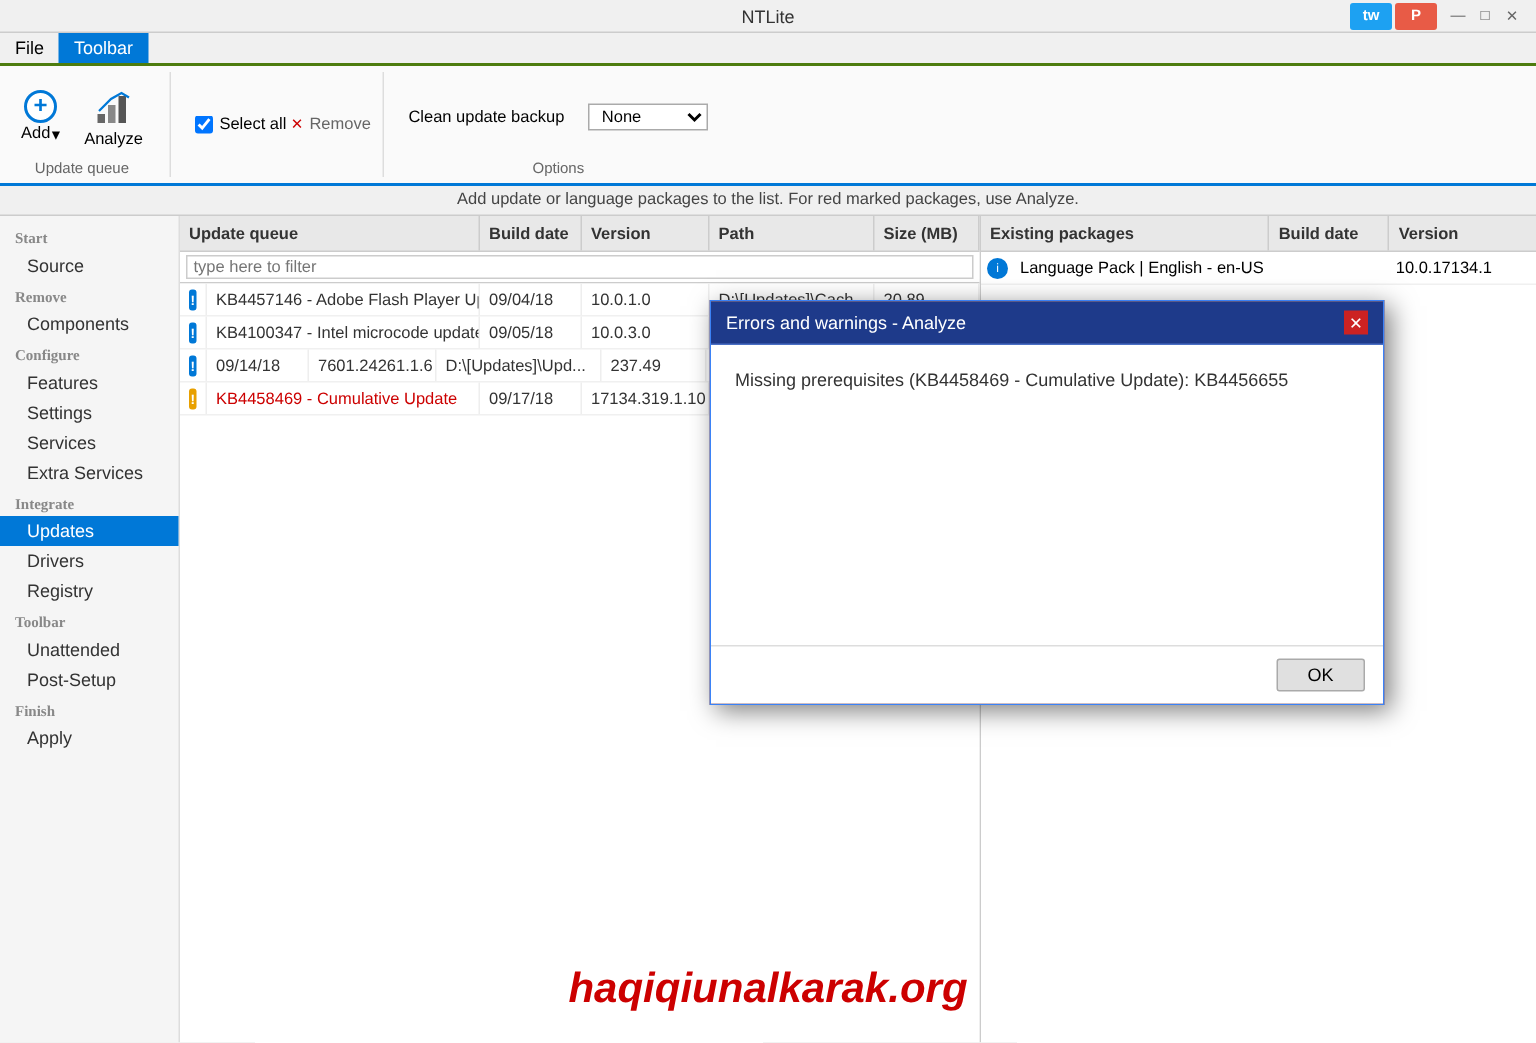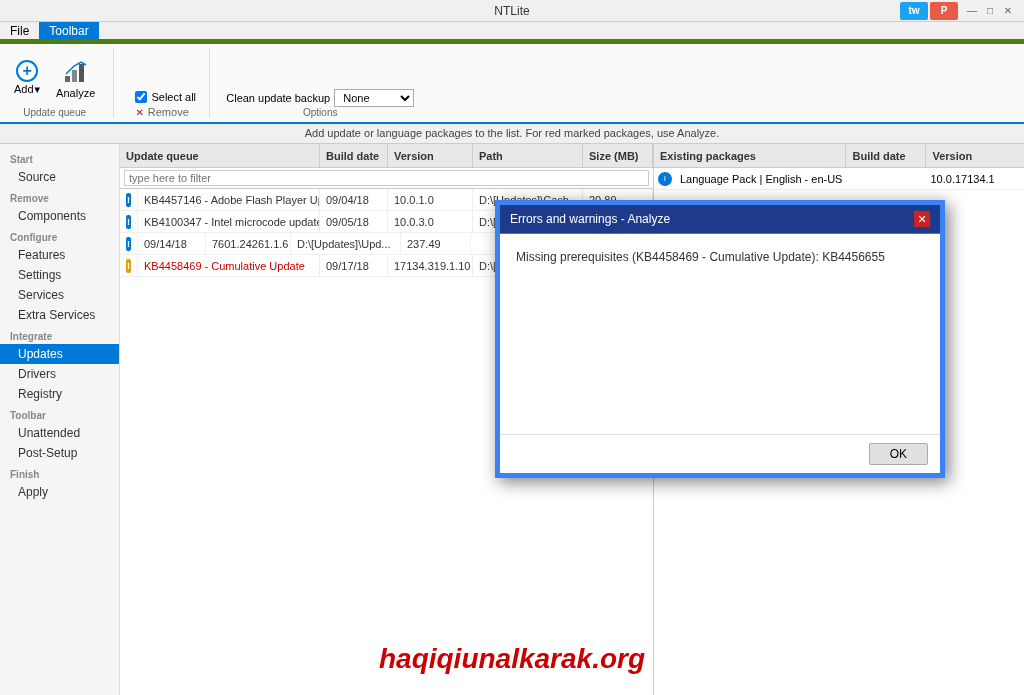--- a/index.html
+++ b/index.html
@@ -64,21 +64,21 @@
     }
     .twitter-icon { background: #1da1f2; color: white; }
     .patreon-icon { background: #e85b46; color: white; }
 
     
     .menu-bar {
       background: #f0f0f0;
       height: 22px;
       display: flex;
       align-items: center;
-      border-bottom: 5px solid #4d7c0f;
+      border-bottom: 2px solid #4d7c0f;
     }
     .menu-item {
       padding: 2px 10px;
       font-size: 12px;
       cursor: pointer;
       height: 100%;
       display: flex;
       align-items: center;
     }
     .menu-item.active { background: #0078d7; color: white; }
@@ -119,35 +119,35 @@
       gap: 2px;
     }
     .ribbon-group-label {
       font-size: 10px;
       color: #666;
       text-align: center;
       margin-top: auto;
     }
     .ribbon-options {
       display: flex;
-      flex-direction: column;
+      flex-direction: row;
       gap: 3px;
-      justify-content: flex-end;
+      justify-content: flex-start;
       flex: 1;
     }
     .ribbon-checkbox-row {
       display: flex;
       align-items: center;
       gap: 4px;
       font-size: 11px;
     }
     .ribbon-dropdown-row {
       display: flex;
       align-items: center;
-      gap: 4px;
+      gap: 16px;
       font-size: 11px;
     }
     .ribbon-select {
       font-size: 11px;
       border: 1px solid #aaa;
       background: white;
       padding: 1px 4px;
       width: 80px;
     }
 
@@ -175,20 +175,21 @@
       border-right: 1px solid #ddd;
       padding: 4px 0;
       flex-shrink: 0;
     }
     .sidebar-section-label {
       font-size: 10px;
       color: #888;
       padding: 6px 10px 2px 10px;
       font-weight: bold;
       text-transform: none;
+      font-family: Liberation Serif, serif;
     }
     .sidebar-item {
       padding: 3px 10px 3px 18px;
       cursor: pointer;
       font-size: 12px;
       color: #333;
     }
     .sidebar-item.active {
       background: #0078d7;
       color: white;
@@ -345,25 +346,25 @@
       font-size: 28px;
       font-weight: bold;
       color: #cc0000;
       font-style: italic;
       white-space: nowrap;
       pointer-events: none;
     }
     .modal {
       background: #f97316;
       width: 450px;
-      border: 5px solid #3b82f6;
+      border: 1px solid #3b82f6;
       box-shadow: 4px 4px 16px rgba(0,0,0,0.5);
       position: absolute;
       top: 200px;
-      left: 495px;
+      left: 473px;
     }
     .modal-titlebar {
       background: #1e3a8a;
       padding: 6px 10px;
       display: flex;
       align-items: center;
       justify-content: space-between;
       border-bottom: 1px solid #4a6fc4;
     }
     .modal-title {

